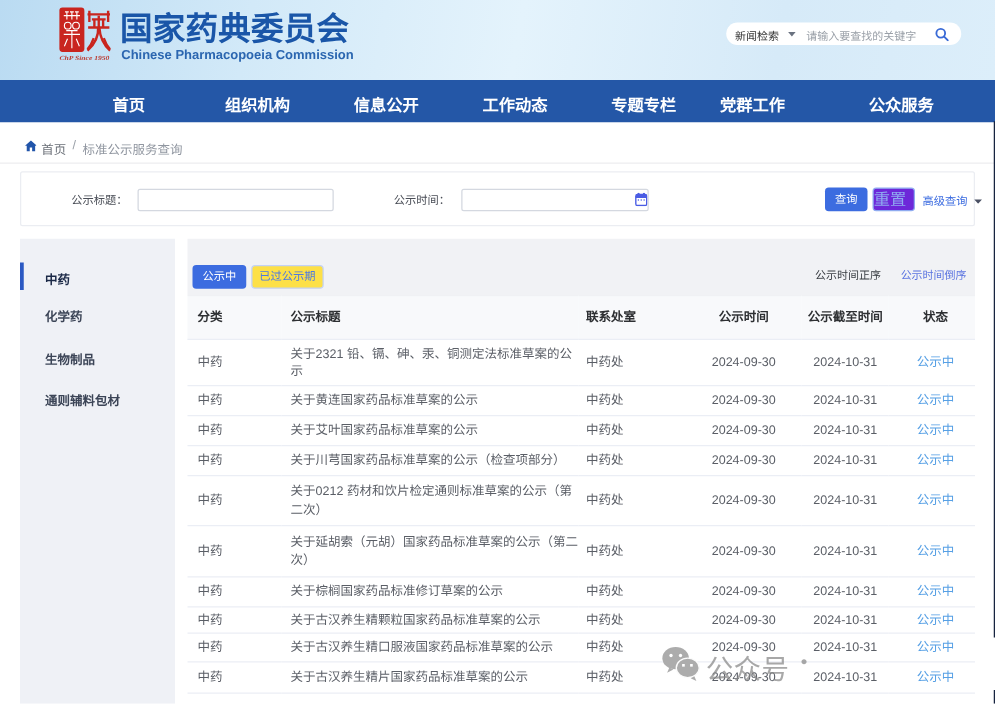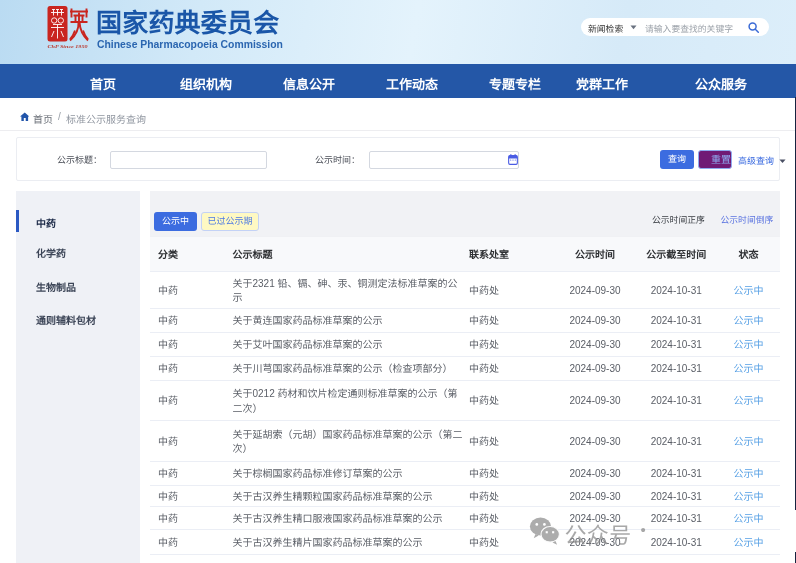--- a/index.html
+++ b/index.html
@@ -23,32 +23,32 @@
 #crumb { left:0; top:98px; width:796px; height:33px; background:#fff; border-bottom:1px solid #ededf0; }
 #crumb-1 { left:33px; top:111px; font-size:10px; color:#6b7078; }
 #crumb-sep { left:58px; top:111px; font-size:10px; color:#9aa0a8; }
 #crumb-2 { left:66px; top:111px; font-size:10px; color:#9096a0; }
 
 #fcard { left:16px; top:137px; width:764px; height:44px; background:#fff; border:1px solid #ebedf2; border-radius:2px; }
 .flabel { position:absolute; font-size:9px; color:#4a4e57; }
 .finput { position:absolute; top:151px; height:18px; background:#fff; border:1px solid #d4d8e0; border-radius:2px; }
 #btn-q { left:660px; top:150px; width:34px; height:19px; background:#3c6ce0; border-radius:3px;
   color:#fff; font-size:9px; text-align:center; line-height:19px; }
-#btn-r { left:698px; top:150px; width:34px; height:19px; background:#701a75; border:1px solid #8fabf0; border-radius:3px;
-  color:#8fabf0; font-size:10px; text-align:right; line-height:17px; }
+#btn-r { left:698px; top:150px; width:34px; height:19px; background:#6d28d9; border:1px solid #8fabf0; border-radius:3px;
+  color:#8fabf0; font-size:13px; text-align:left; line-height:17px; }
 #adv { left:738px; top:153.5px; font-size:9px; color:#3c6ce0; }
 
 #sidebar { left:16px; top:191px; width:124px; height:372px; background:#eff1f6; }
 .mitem { position:absolute; left:36px; font-size:10px; color:#3c4557;font-weight:bold; }
 #m1 { font-weight:700; color:#1b2947; font-size:10px; }
 #mbar { left:16px; top:210px; width:3px; height:21.5px; background:#2b59c3; }
 
 #tab1 { left:154px; top:212px; width:43px; height:19px; background:#3c6ce0; border-radius:3px;
   color:#fff; font-size:9px; text-align:center; line-height:19px; }
-#tab2 { left:201px; top:212px; width:58px; height:19px; background:#fef9c3; border:1px solid #c3d2f6; border-radius:3px;
+#tab2 { left:201px; top:212px; width:58px; height:19px; background:#fde047; border:1px solid #c3d2f6; border-radius:3px;
   color:#4d79e3; font-size:9px; text-align:center; line-height:17px; }
 #sort1 { left:652px; top:213px; font-size:8.8px; color:#383c42; }
 #sort2 { left:720.5px; top:213px; font-size:8.8px; color:#5b74e0; }
 
 #tbl { left:150px; top:236px; width:630px; }
 table { border-collapse:collapse; table-layout:fixed; width:630px; }
 th, td { font-size:10px; color:#5a5e66; vertical-align:middle; padding:0; line-height:14.2px; }
 td { padding-top:2px; }
 th { color:#2e3033; font-weight:700; text-align:left; padding-top:3px; }
 th.c4, th.c5, th.c6 { }

